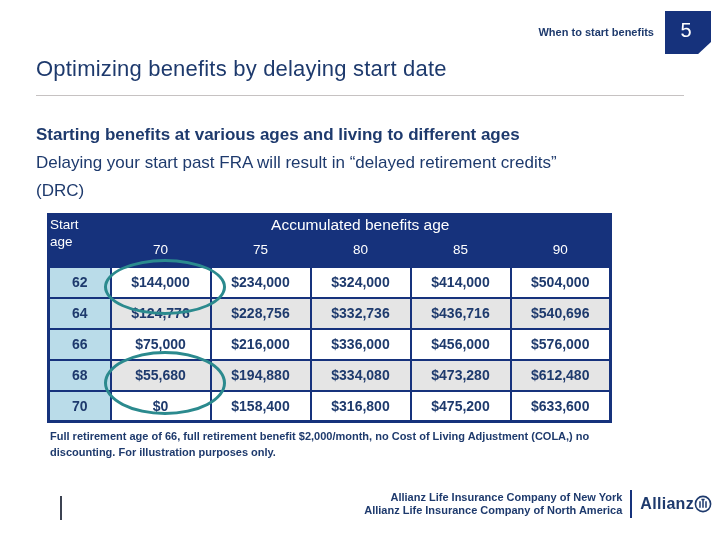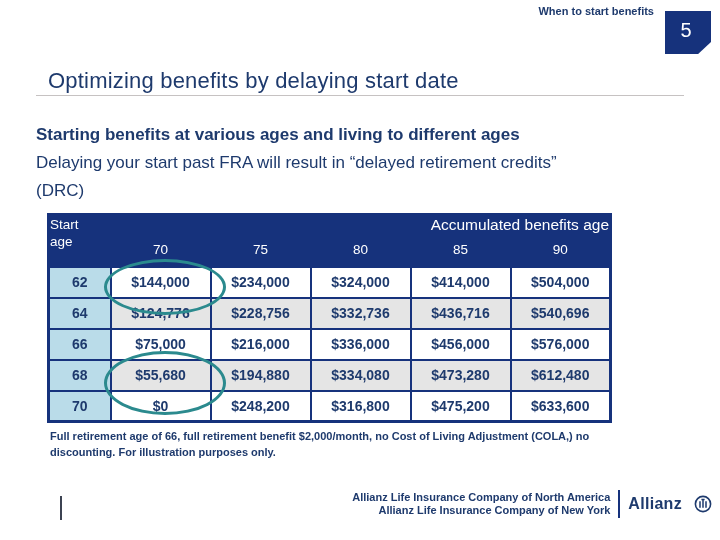--- a/index.html
+++ b/index.html
@@ -2,34 +2,34 @@
 <html><head>
 <meta charset="utf-8">
 <style>
   html,body { margin:0; padding:0; background:#e8e8e8; }
   .slide {
     position:relative; width:720px; height:540px; background:#ffffff;
     font-family:"Liberation Sans", sans-serif; overflow:hidden; margin:0 auto;
   }
   
   .kicker {
-    position:absolute; top:5px; right:66px;
+    position:absolute; top:26px; right:66px;
     font-size:11px; font-weight:bold; color:#1e3a6d;
   }
   .page-box {
     position:absolute; top:11px; right:9px; width:46px; height:43px;
     background:#16327c; color:#ffffff;
     clip-path:polygon(0 0,100% 0,100% 72%,72% 100%,0 100%);
     display:flex; align-items:center; justify-content:center;
     font-size:20px;
   }
   .page-box span { transform:translate(-2px,-2px); }
   
   .title {
-    position:absolute; left:36px; top:56px; margin:12px;
+    position:absolute; left:36px; top:56px; margin:0;
     font-size:22px; font-weight:400; color:#1e3a6d; letter-spacing:0.2px;
     white-space:nowrap;
   }
   .title-rule {
     position:absolute; left:36px; top:95px; width:648px; height:1px;
     background:#c6c2c2;
   }
   
   .body-text {
     position:absolute; left:36px; top:121px; width:620px;
@@ -44,21 +44,21 @@
     border:3px solid #16327c;
   }
   table.benefits th, table.benefits td { border:2px solid #16327c; padding:0; }
   table.benefits thead th {
     background:#16327c; color:#ffffff; font-weight:400; border-color:#16327c;margin-left:8px;
   }
   col.c0 { width:62px; } col.c { width:100px; }
   tr.h1 { height:26px; } tr.h2 { height:26px; }
   th.corner { text-align:left; vertical-align:top; padding:6px 0 0 13px; font-size:13.5px; line-height:17px; }
   th.corner span { display:block; width:38px; }
-  th.group { text-align:right; vertical-align:top; padding-top:5px; font-size:15.5px; }
+  th.group { text-align:center; vertical-align:top; padding-top:5px; font-size:15.5px; }
   tr.h2 th { text-align:center; vertical-align:top; font-size:13.5px; padding-bottom:6px; }
   tbody tr { height:31px; }
   tbody td {
     text-align:center; font-weight:bold; color:#1e3a6d; font-size:14px;
     background:#ffffff;
   }
   tbody td.rowhead { background:#badce9; }
   tbody tr.alt td { background:#e5e5e5; }
   tbody tr.alt td.rowhead { background:#badce9; }
   
@@ -84,21 +84,21 @@
   }
   .footer {
     position:absolute; right:8px; top:490px;
     display:flex; align-items:center; gap:8px;
   }
   .company {
     text-align:right; color:#1e3a6d; font-size:11px; font-weight:bold;
     line-height:13px;
   }
   .footer-divider { width:2px; height:28px; background:#16327c; }
-  .logo { display:flex; align-items:center; gap:12px; color:#1e3a6d; }
+  .logo { display:flex; align-items:center; gap:0; color:#1e3a6d; }
   .logo-text { font-size:16px; font-weight:bold; letter-spacing:0.3px; }
   .logo-emblem { display:block; }
 </style>
 </head>
 <body>
 
 <div class="slide">
 
   <div class="kicker">When to start benefits</div>
   <div class="page-box">
@@ -166,39 +166,39 @@
         <td class="rowhead">68</td>
         <td>$55,680</td>
         <td>$194,880</td>
         <td>$334,080</td>
         <td>$473,280</td>
         <td>$612,480</td>
       </tr>
       <tr>
         <td class="rowhead">70</td>
         <td>$0</td>
-        <td>$248,200</td>
+        <td>$158,400</td>
         <td>$316,800</td>
         <td>$475,200</td>
         <td>$633,600</td>
       </tr>
     </tbody>
   </table>
 
   <div class="ellipse e1"></div>
   <div class="ellipse e2"></div>
 
   <p class="footnote">Full retirement age of 66, full retirement benefit $2,000/month, no Cost of Living Adjustment (COLA,) no discounting. For illustration purposes only.</p>
 
   <div class="footer-tick"></div>
 
   <div class="footer">
     <div class="company">
+      <div>Allianz Life Insurance Company of New York</div>
       <div>Allianz Life Insurance Company of North America</div>
-      <div>Allianz Life Insurance Company of New York</div>
     </div>
     <div class="footer-divider"></div>
     <div class="logo">
       <span class="logo-text">Allianz</span>
       <svg class="logo-emblem" width="18" height="18" viewBox="0 0 18 18">
         <circle cx="9" cy="9" r="7.6" fill="none" stroke="#1e3a6d" stroke-width="1.6"></circle>
         <path d="M6 6.2 V12.8 M12 6.2 V12.8 M9 4.4 V12.8 M7.4 4.4 H10.6" fill="none" stroke="#1e3a6d" stroke-width="1.5"></path>
       </svg>
     </div>
   </div>

